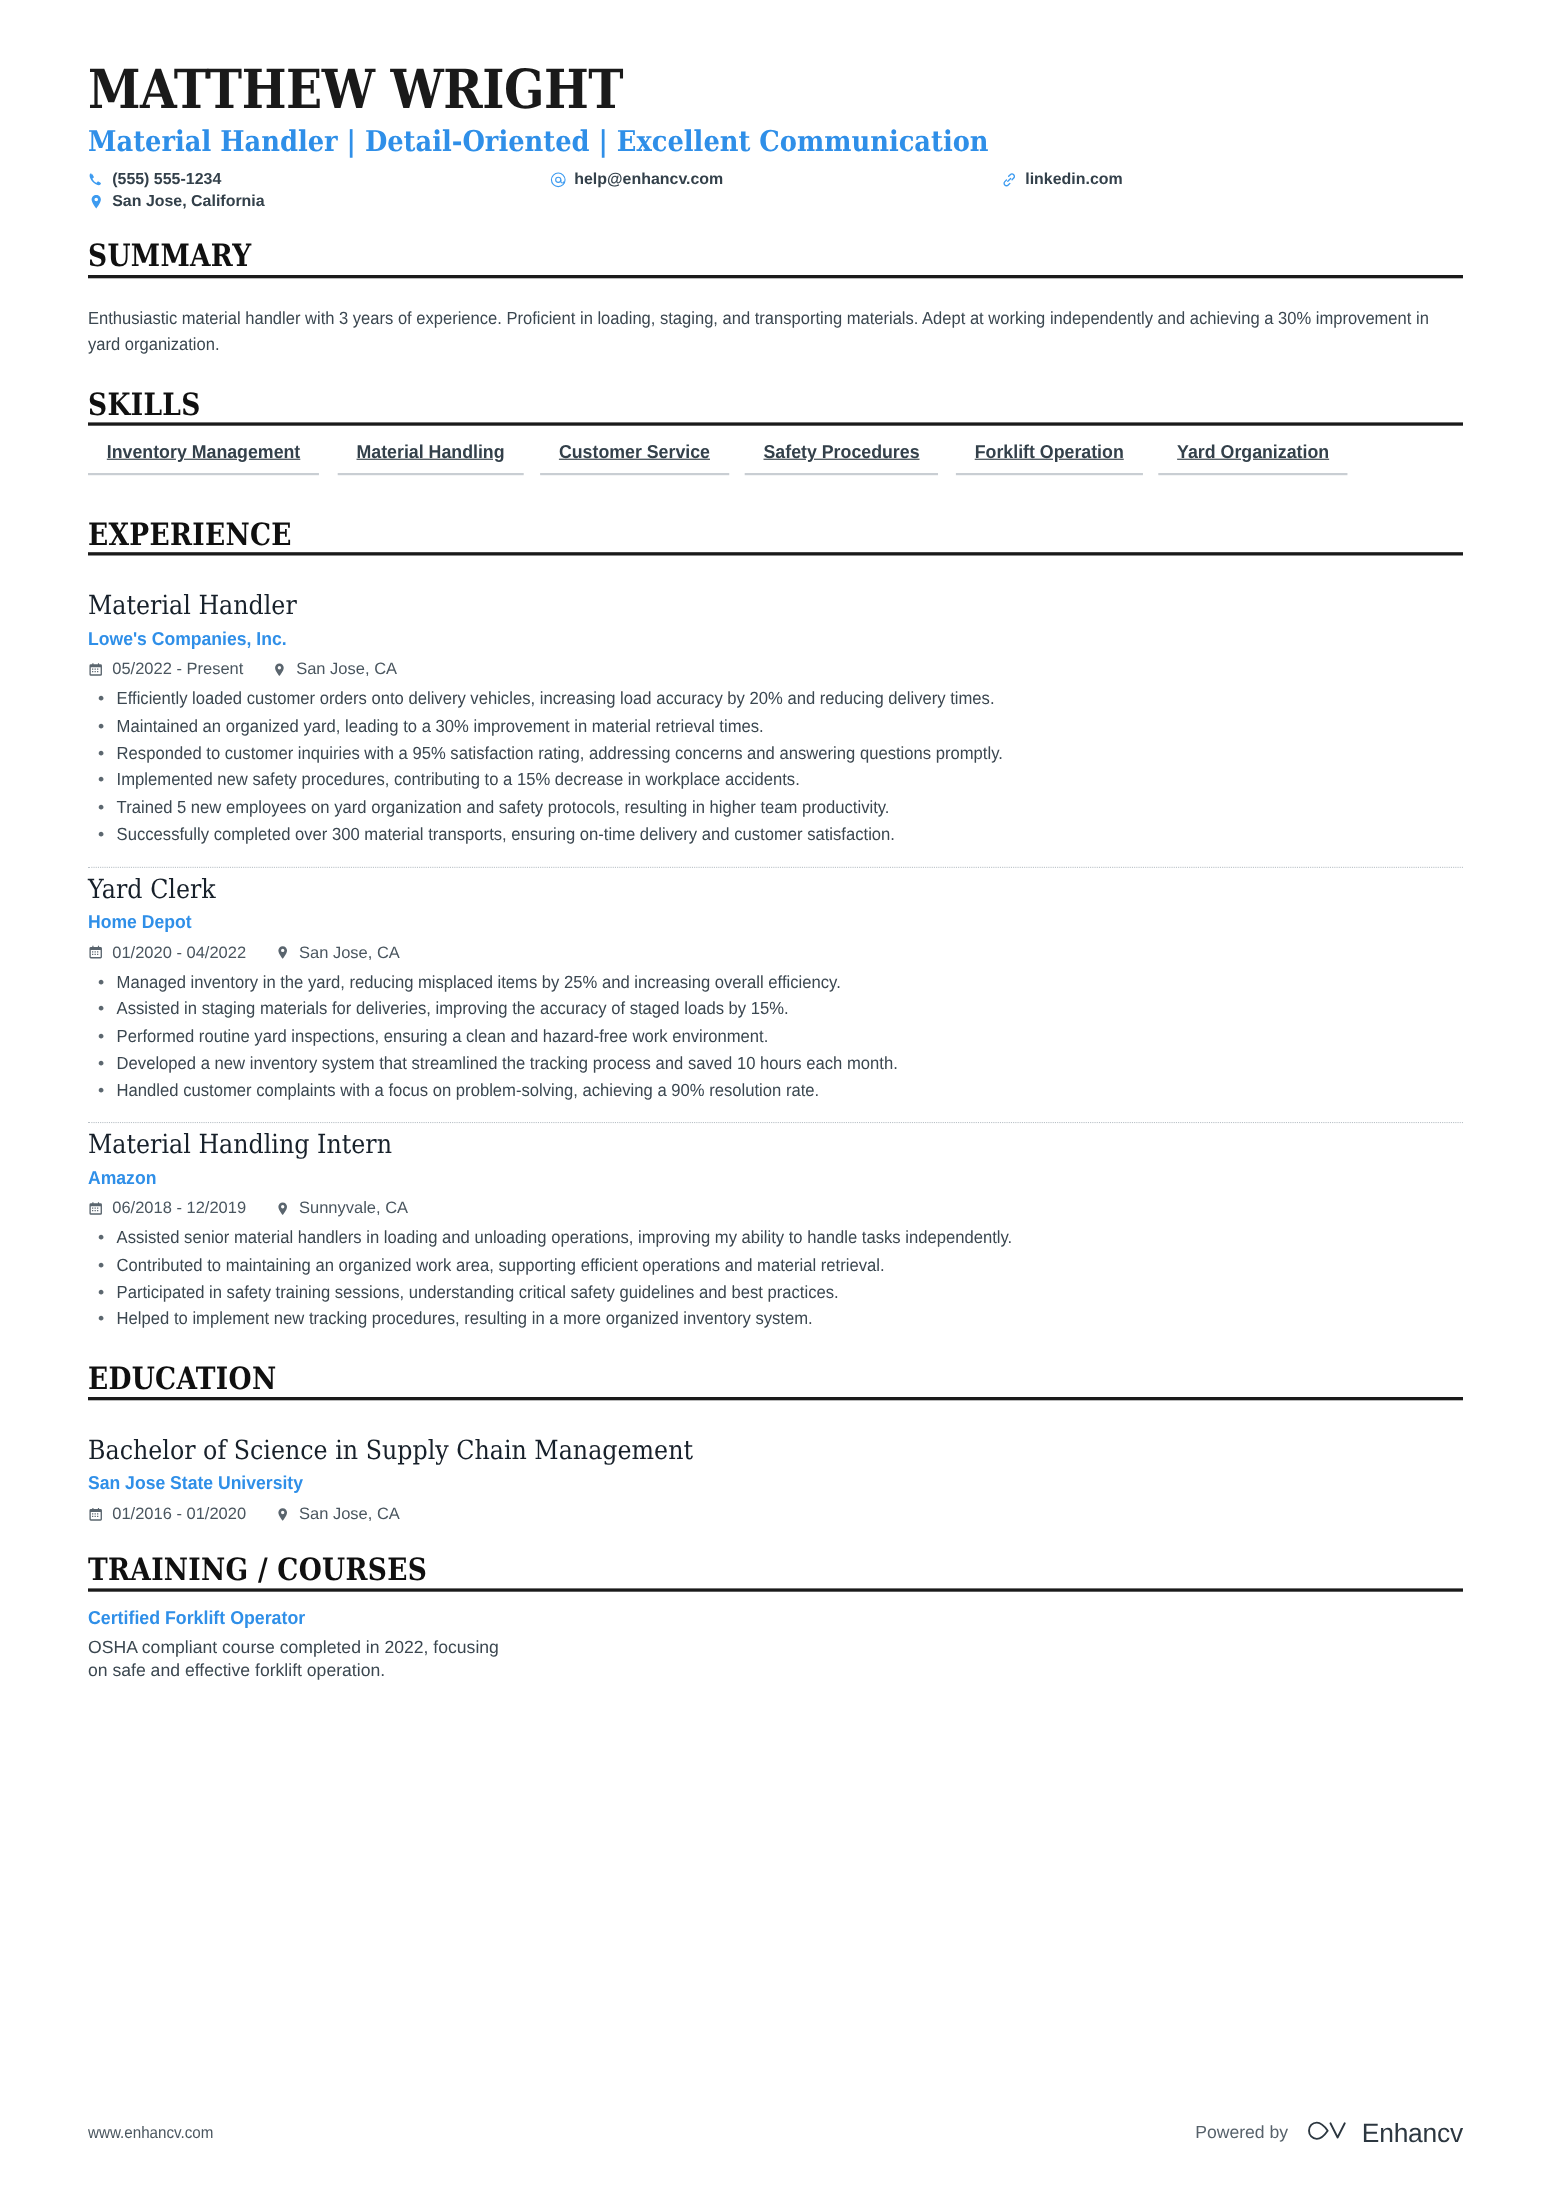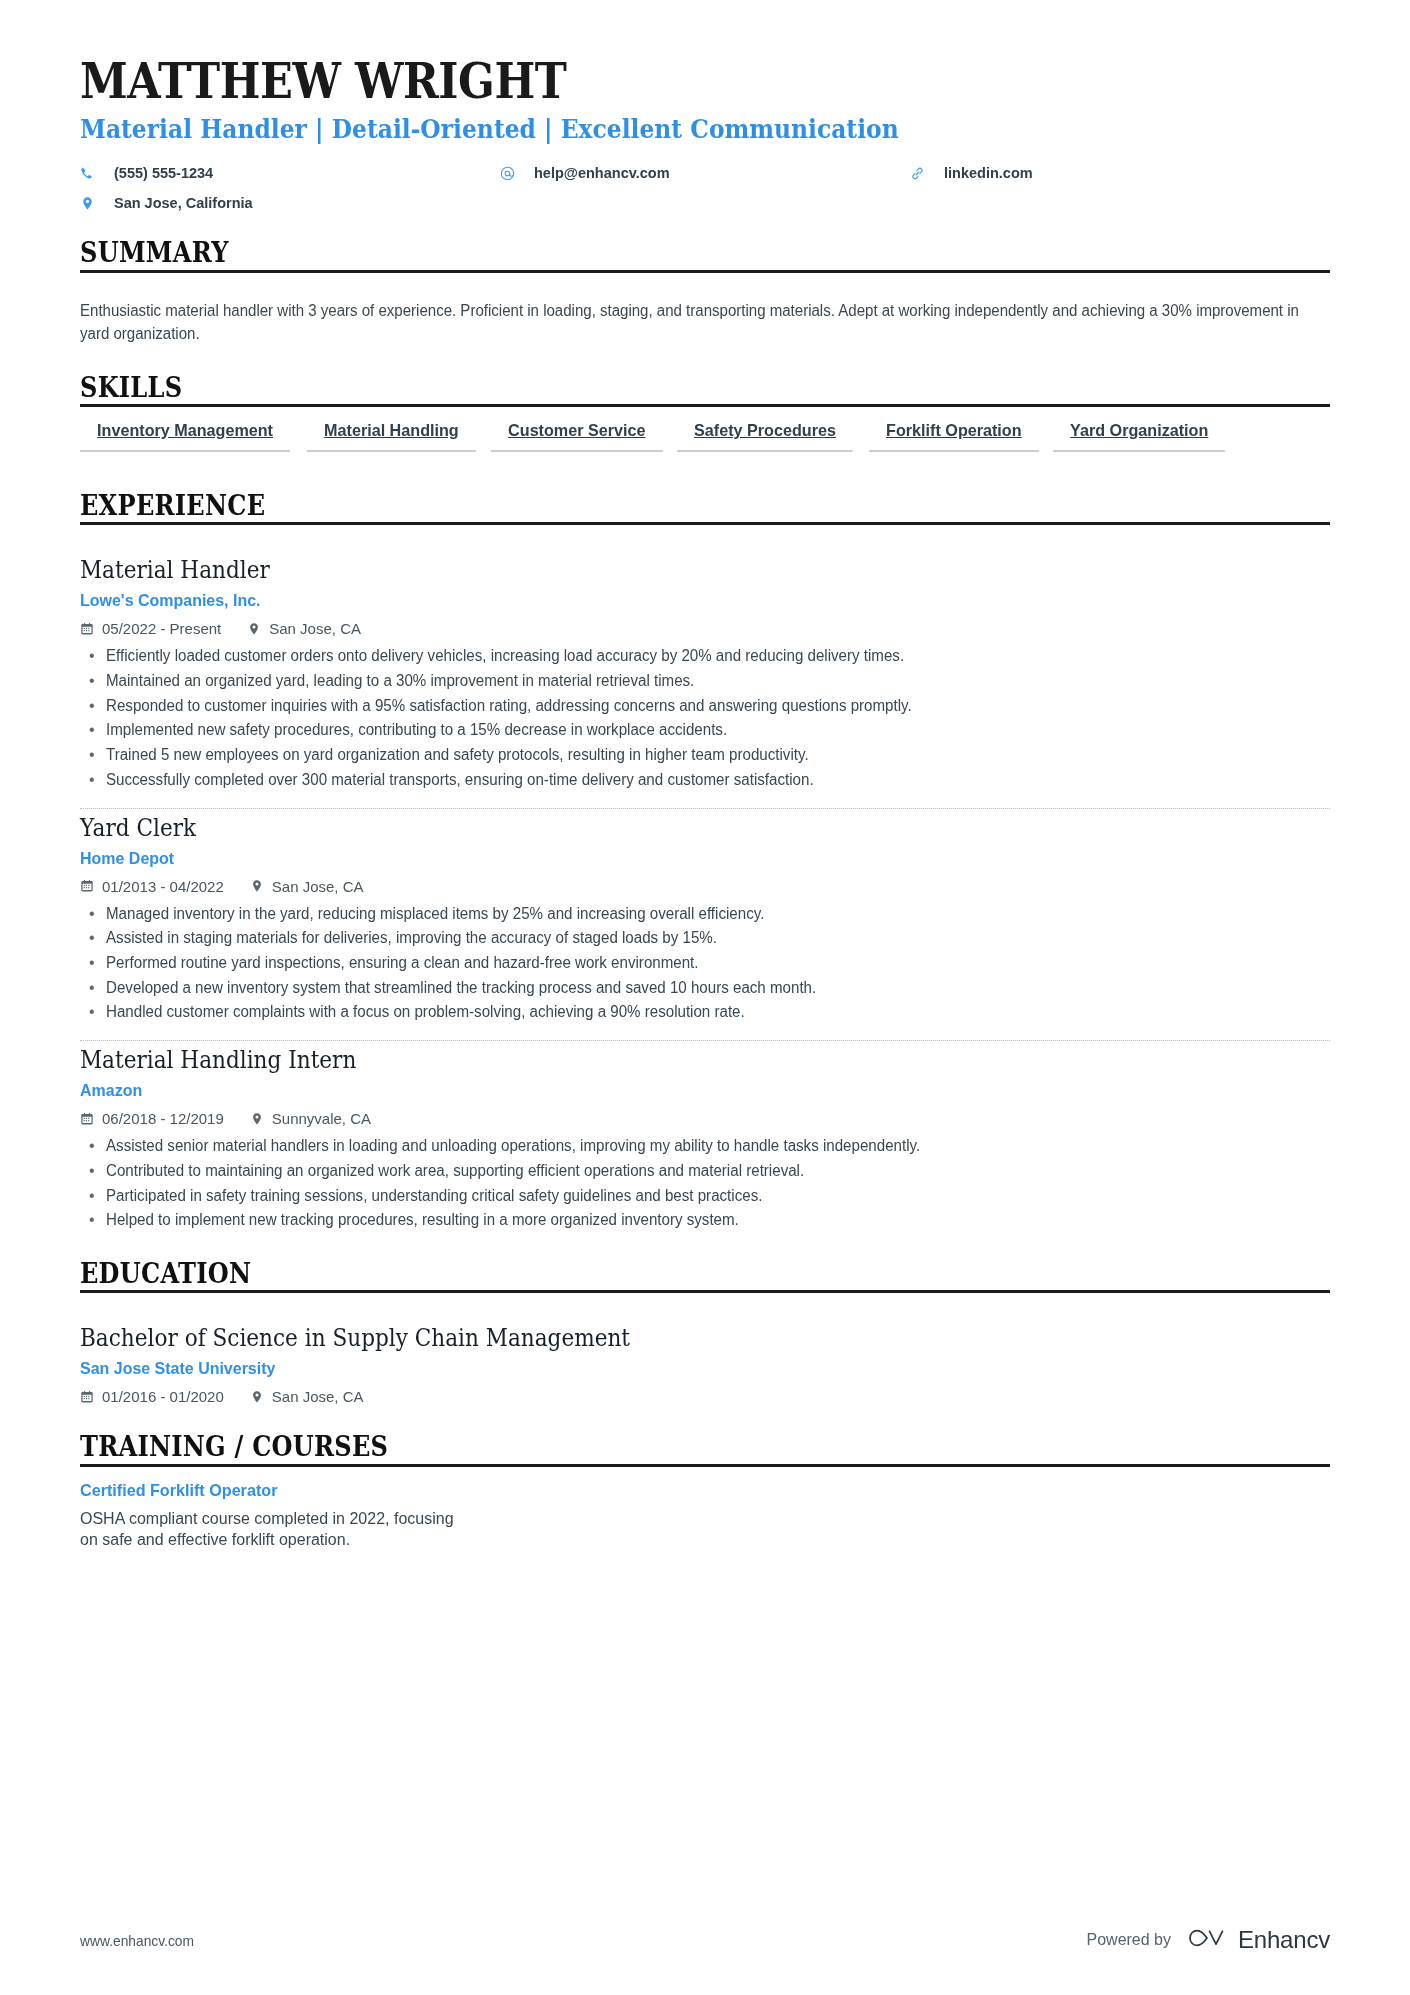--- a/index.html
+++ b/index.html
@@ -52,26 +52,25 @@
     width: 100%;
   }
   .contact-row {
     display: flex;
     align-items: flex-start;
     margin-bottom: 4px;
   }
   .contact-cell {
     display: flex;
     align-items: center;
-    gap: 19px;
+    gap: 7px;
     font-size: 14.5px;
     font-weight: bold;
     color: #33404a;
     white-space: nowrap;
-    margin-top: 10px;
   }
   .contact-cell.c1 { width: 420px; }
   .contact-cell.c2 { width: 410px; }
   .contact-cell.c3 { width: auto; }
 
   .ic {
     display: inline-flex;
     align-items: center;
     justify-content: center;
     width: 15px;
@@ -402,21 +401,21 @@
       <div class="job">
         <div class="job-title">Yard Clerk</div>
         <div class="job-company">Home Depot</div>
         <div class="meta-row">
           <div class="meta-item">
             <span class="ic">
               <svg width="14" height="14" viewBox="0 0 16 16" fill="currentColor">
                 <path d="M4.5 1v1.2H3A1.5 1.5 0 0 0 1.5 3.7v9A1.5 1.5 0 0 0 3 14.2h10a1.5 1.5 0 0 0 1.5-1.5v-9A1.5 1.5 0 0 0 13 2.2h-1.5V1h-1.2v1.2H5.7V1H4.5zM2.9 5.3h10.2v7.3H2.9V5.3zm1.3 1.3v1.3h1.3V6.6H4.2zm2.6 0v1.3h1.3V6.6H6.8zm2.6 0v1.3h1.3V6.6H9.4zM4.2 9.2v1.3h1.3V9.2H4.2zm2.6 0v1.3h1.3V9.2H6.8zm2.6 0v1.3h1.3V9.2H9.4z"></path>
               </svg>
             </span>
-            <span>01/2013 - 04/2022</span>
+            <span>01/2020 - 04/2022</span>
           </div>
           <div class="meta-item">
             <span class="ic">
               <svg width="14" height="14" viewBox="0 0 16 16" fill="currentColor">
                 <path d="M8 1.3c-2.5 0-4.5 2-4.5 4.5 0 3.3 4.5 8.6 4.5 8.6s4.5-5.3 4.5-8.6c0-2.5-2-4.5-4.5-4.5zm0 6.2a1.75 1.75 0 1 1 0-3.5 1.75 1.75 0 0 1 0 3.5z"></path>
               </svg>
             </span>
             <span>San Jose, CA</span>
           </div>
         </div>

